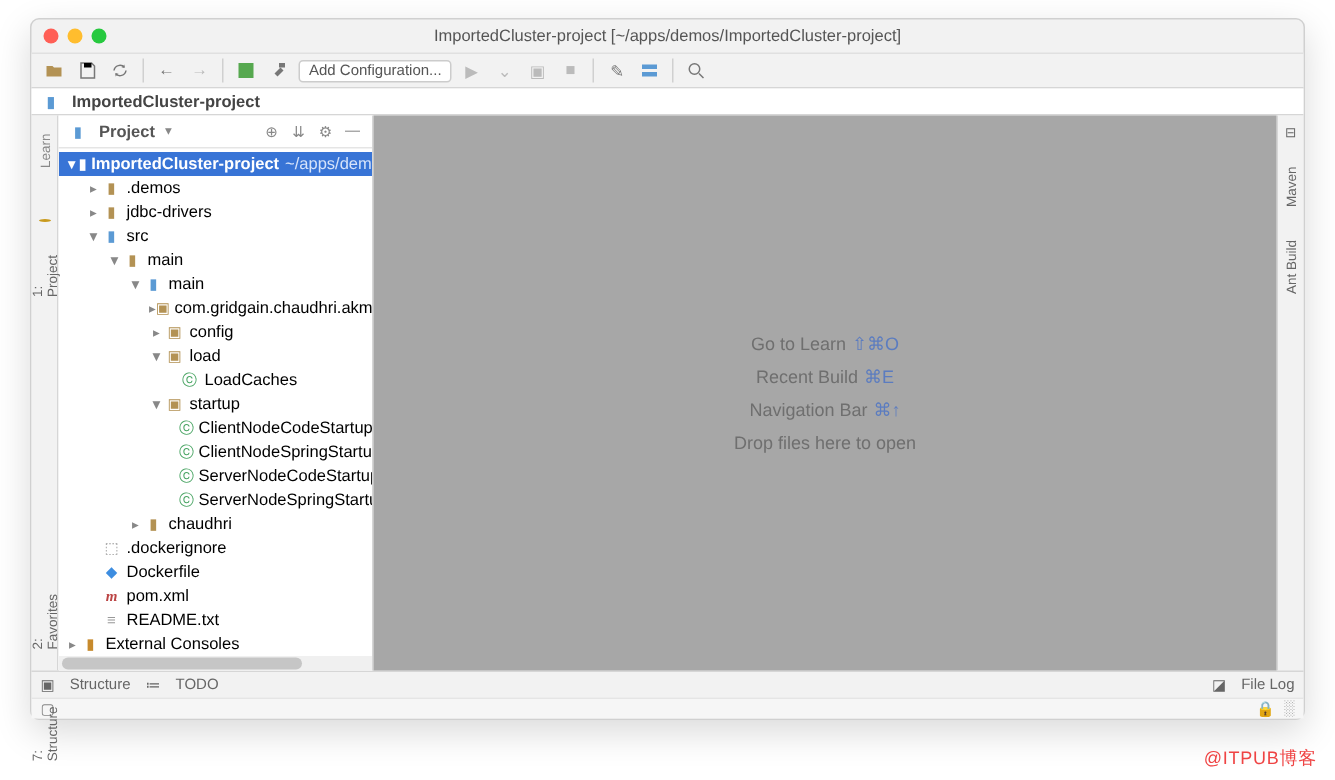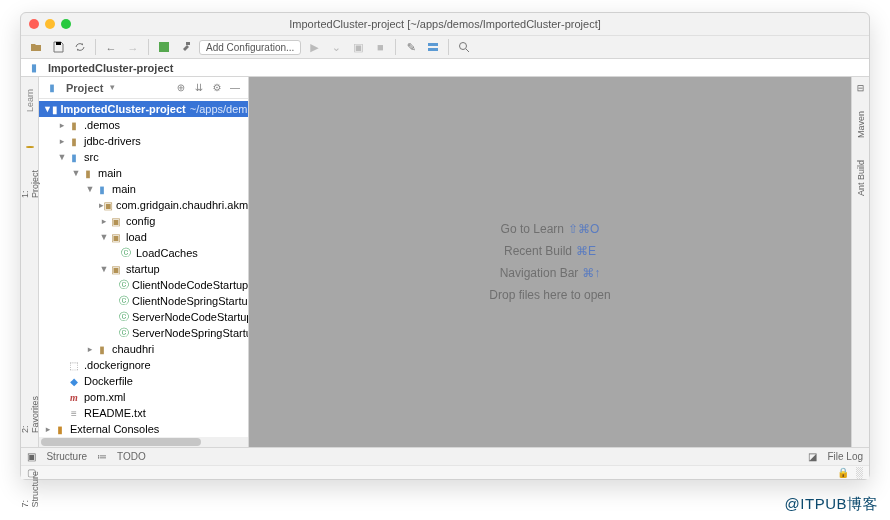--- a/index.html
+++ b/index.html
@@ -42,21 +42,21 @@
   .row.selected .hint { color:#d6e3fa; }
   .scrollbar-h { position:absolute; bottom:0; left:0; right:0; height:10px; background:#f0f0f0; }
   .scrollbar-thumb { position:absolute; left:2px; top:1px; height:8px; width:160px; background:#c6c6c6; border-radius:4px; }
   .editor { flex:1; background:#a7a7a7; display:flex; flex-direction:column; align-items:center; justify-content:center; gap:8px; font-size:12px; color:#6f6f6f; position:relative; }
   .hint-line { display:flex; gap:4px; font-size:12px; }
   .hint-line .k { color:#5b7cc0; }
   .right-gutter { width:18px; background:#f2f2f2; border-left:1px solid #d6d6d6; display:flex; flex-direction:column; align-items:center; padding-top:6px; font-size:9px; color:#666; gap:14px; }
   .statusbar { height:18px; border-top:1px solid #d6d6d6; background:#f2f2f2; display:flex; align-items:center; font-size:10px; color:#666; padding:0 6px; gap:10px; }
   .statusbar .spacer { flex:1; }
   .statusbar2 { height:14px; border-top:1px solid #e5e5e5; background:#f6f6f6; display:flex; align-items:center; justify-content:flex-end; padding:0 6px; gap:6px; font-size:10px; color:#888; }
-  .watermark { position:absolute; right:12px; bottom:6px; font-size:15px; color:#0c4a6e; letter-spacing:.5px; }
+  .watermark { position:absolute; right:12px; bottom:6px; font-size:12px; color:#ef4444; letter-spacing:.5px; }
   svg { display:block; }
 </style>
 </head>
 <body>
 
 <div class="window">
   <div class="titlebar">
     <div class="traffic">
       <div class="dot r"></div>
       <div class="dot y"></div>

